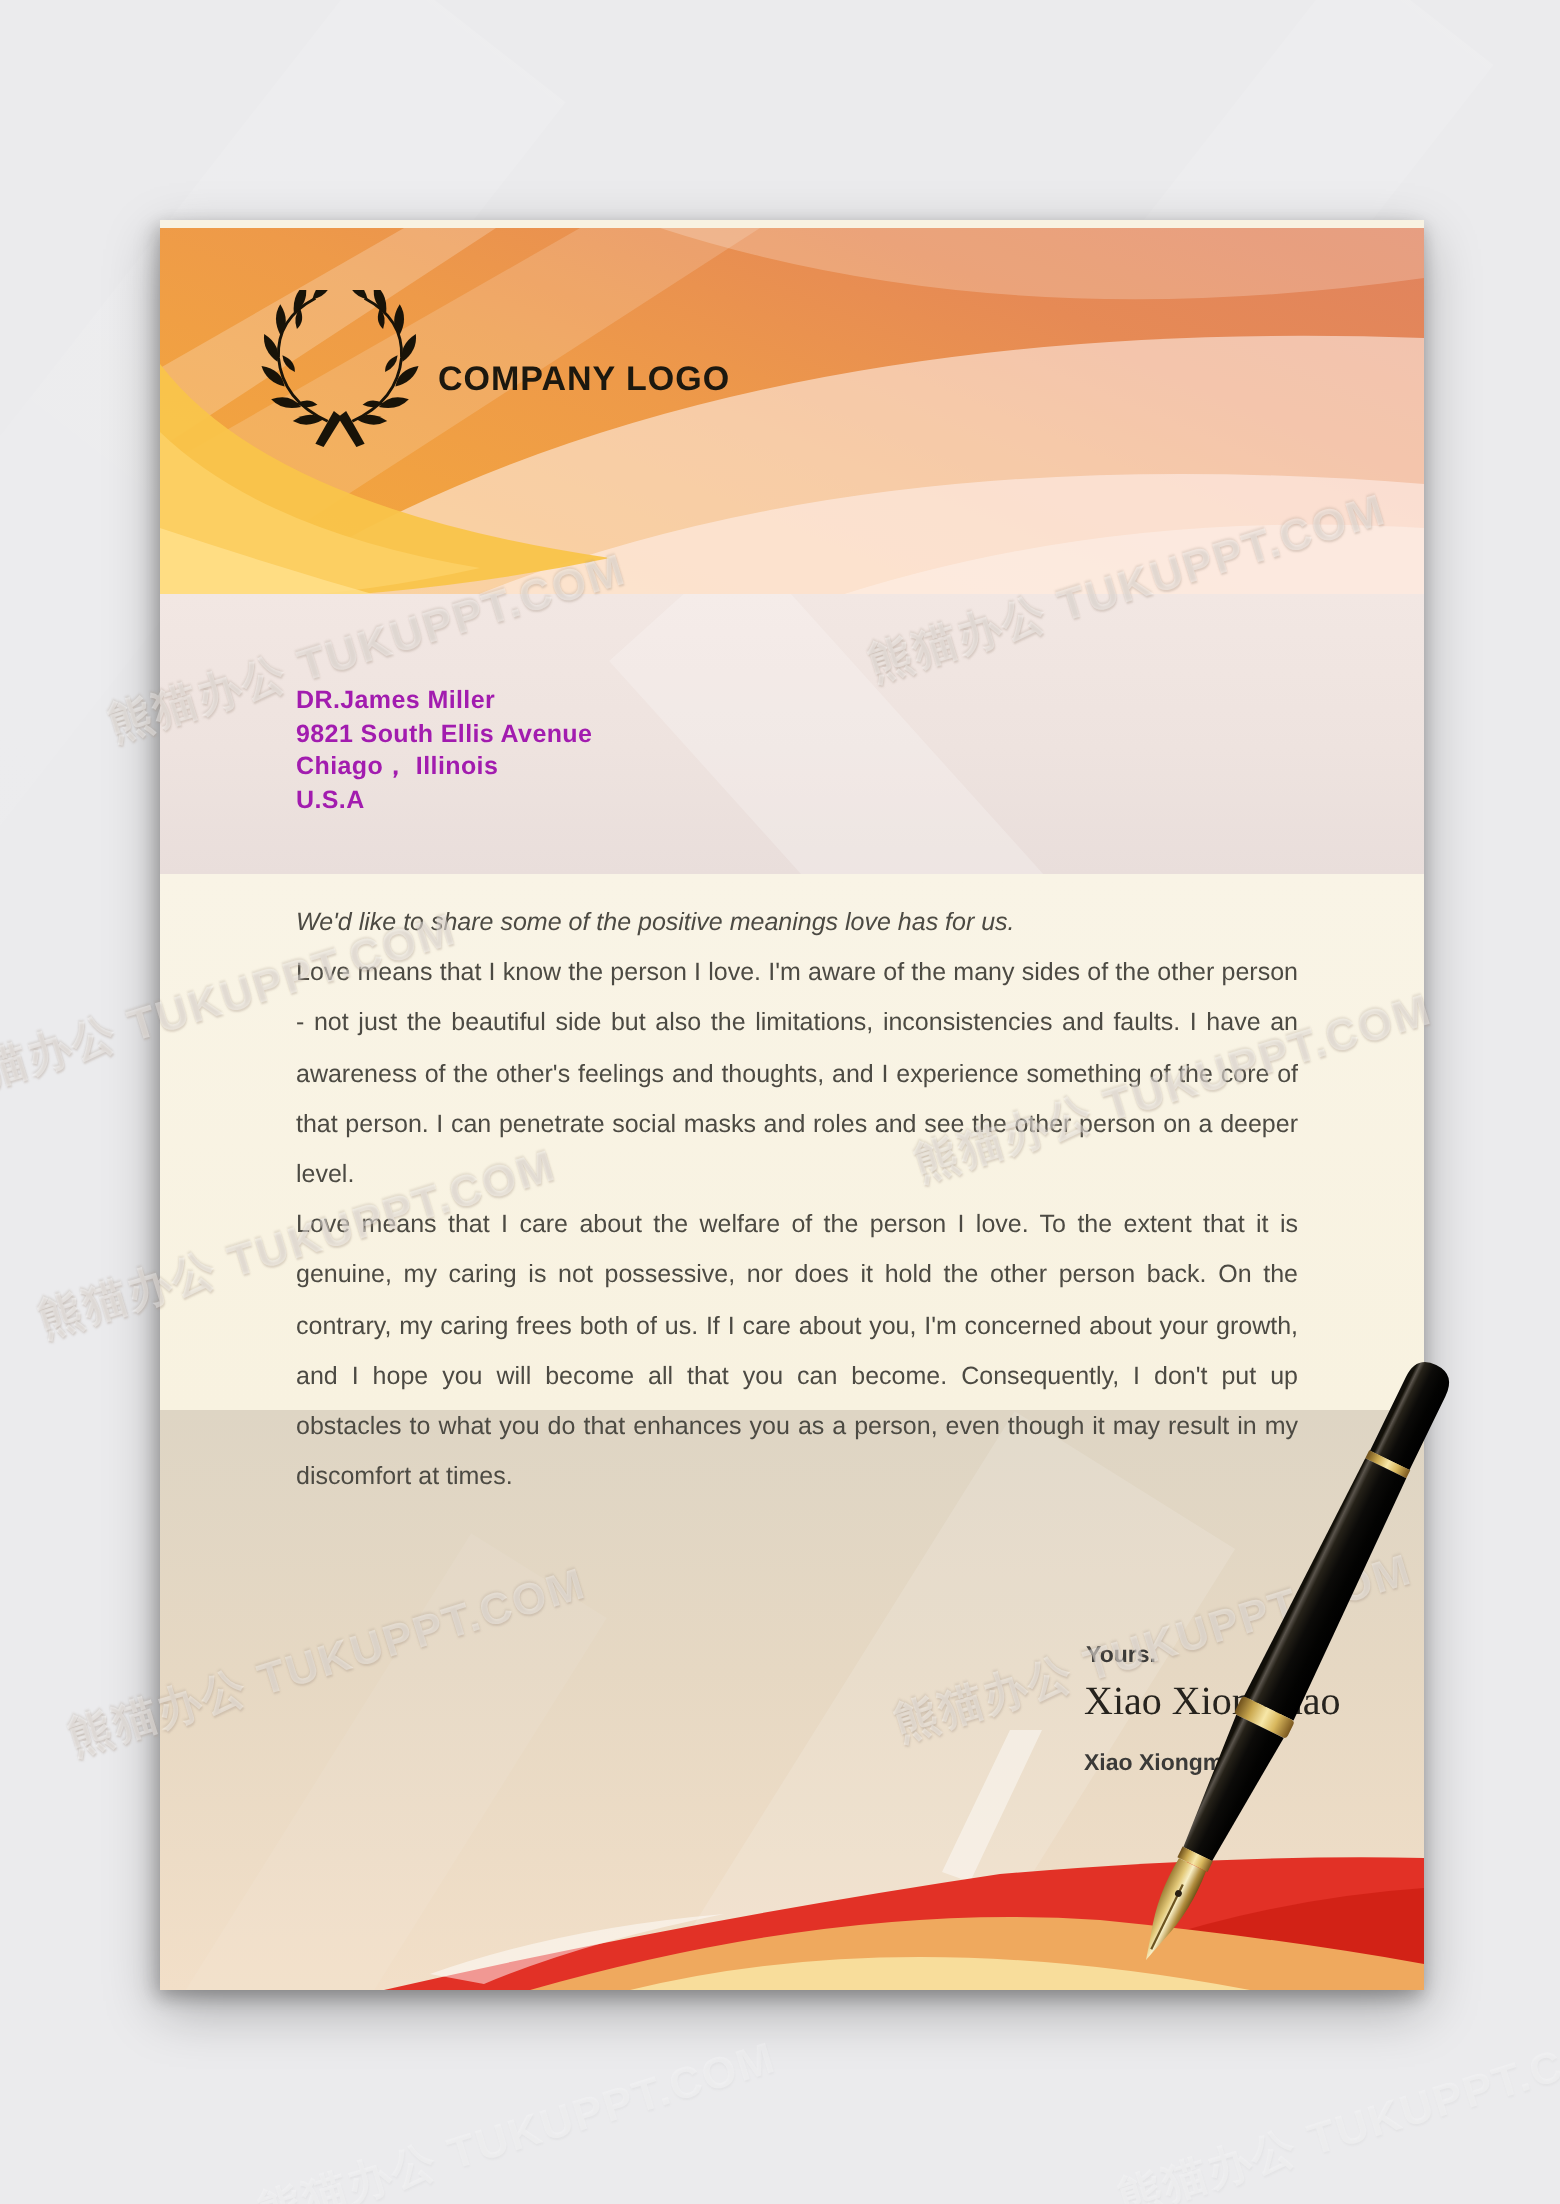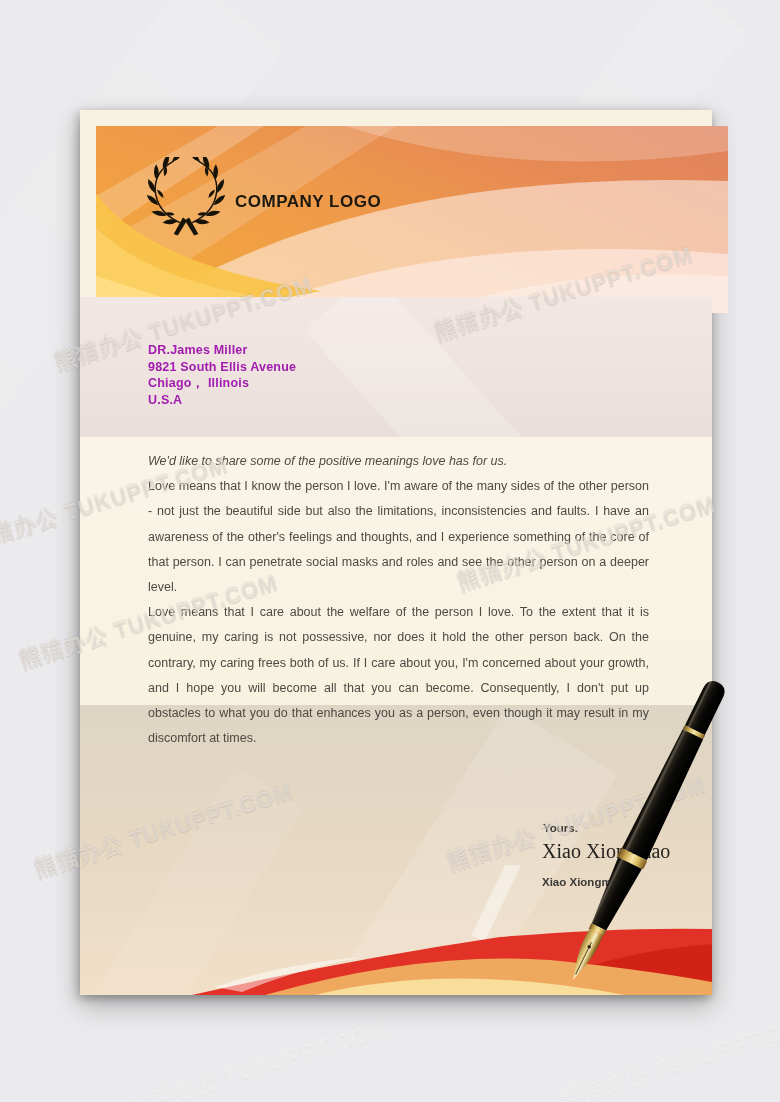--- a/index.html
+++ b/index.html
@@ -5,21 +5,21 @@
   html,body{margin:0;padding:0;background:#e9e9eb;}
   #canvas{position:relative;width:780px;height:1102px;background:#ebebed;overflow:hidden;
           font-family:"Liberation Sans",sans-serif;}
   
   .bg-streak{position:absolute;background:linear-gradient(rgba(255,255,255,.5),rgba(255,255,255,0));
              opacity:.25;transform:rotate(38deg);pointer-events:none;}
   
   .page{position:absolute;left:80px;top:110px;width:632px;height:885px;background:#f8f2e2;
         box-shadow:0 10px 26px rgba(0,0,0,.28),0 3px 8px rgba(0,0,0,.18), -4px 4px 10px rgba(0,0,0,.12);}
   .band{position:absolute;left:0;width:632px;overflow:hidden;}
-  .band-header{top:16px;height:187px;margin-left:16px;}
+  .band-header{top:4px;height:187px;}
   .band-address{top:187px;height:140px;background:linear-gradient(180deg,#f2e7e3 0%,#eee3df 55%,#e9dedb 100%);}
   .band-body{top:327px;height:268px;background:linear-gradient(180deg,#f9f4e6 0%,#f8f2e0 100%);}
   .band-bottom{top:595px;height:290px;background:linear-gradient(180deg,#ded5c4 0%,#e6d8c3 45%,#f2dfc8 100%);}
   .soft-streak{position:absolute;background:rgba(255,255,255,.14);transform:rotate(32deg);pointer-events:none;}
   .mid-streak{position:absolute;left:300px;top:-30px;width:90px;height:260px;background:rgba(255,255,255,.22);
               transform:rotate(-42deg);pointer-events:none;}
   
   .wreath{position:absolute;left:46px;top:31px;width:88px;height:80px;}
   .logo-label{position:absolute;left:139px;top:66px;font-size:17px;font-weight:700;letter-spacing:.5px;
               color:#1c180f;white-space:nowrap;}

